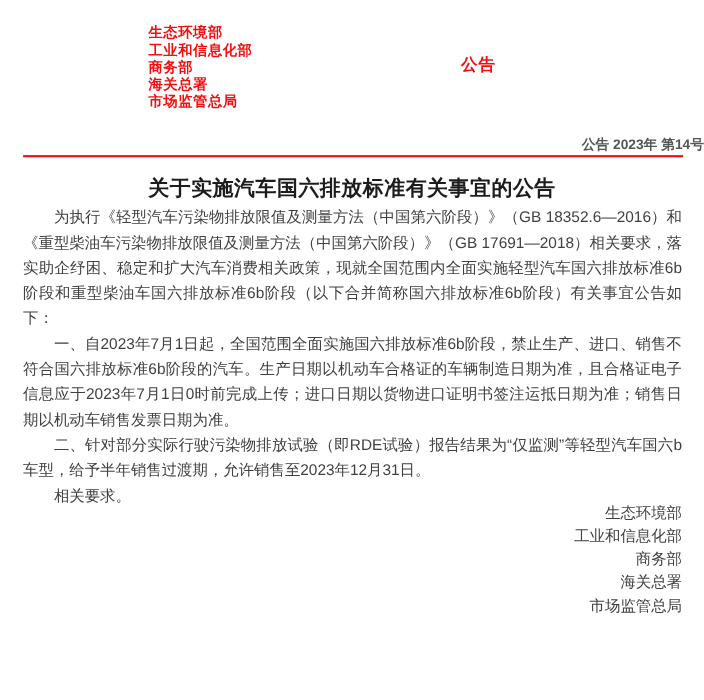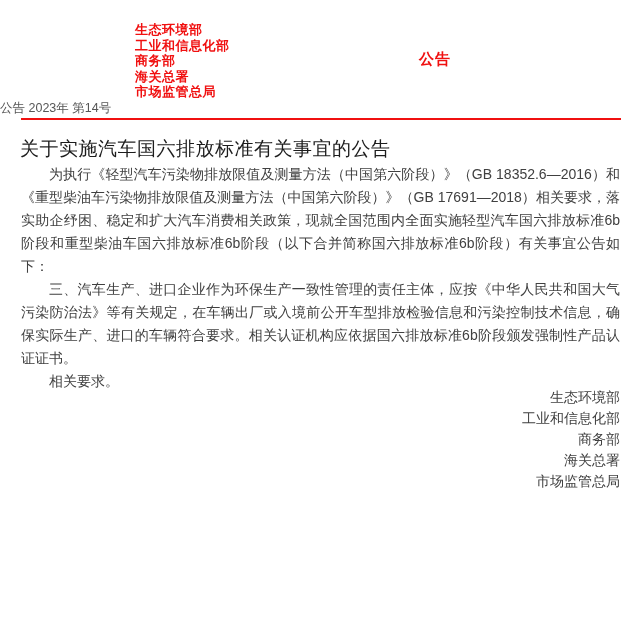--- a/index.html
+++ b/index.html
@@ -19,29 +19,29 @@
   .departments{margin-left:135px;}
   .departments div{
     color:var(--red);font-weight:bold;font-size:13px;line-height:15.5px;
     letter-spacing:.5px;
   }
   .doc-type{
     position:absolute;left:419px;top:50px;
     color:var(--red);font-weight:bold;font-size:15px;letter-spacing:1px;
   }
   .doc-number{
-    margin-top:0;text-align:left;color:var(--muted);
-    font-size:12.5px;line-height:16px;
+    margin-top:23px;text-align:right;color:var(--muted);
+    font-size:12.5px;line-height:16px;font-weight:bold;
   }
   .red-line{
     margin:2px 19px 0 21px;height:2px;border:none;background:var(--red);
   }
   .title{
-    margin:15px 20px 0 20px;color:var(--title-color);
-    font-size:19px;font-weight:normal;line-height:27px;letter-spacing:.5px;
+    margin:15px 20px 0 20px;text-align:center;color:var(--title-color);
+    font-size:19px;font-weight:bold;line-height:27px;letter-spacing:.5px;
   }
   .body-text{
     margin:1px 20px 0 21px;color:var(--body-text);
     font-size:14px;line-height:23px;text-align:justify;
   }
   .body-text p{margin:0;text-indent:2em;}
   .signature{
     margin:-6px 20px 0 0;text-align:right;color:var(--body-text);
     font-size:14px;line-height:21px;
   }
@@ -63,21 +63,22 @@
   </div>
 
   <div class="doc-number">公告 2023年 第14号</div>
 
   <hr class="red-line">
 
   <h1 class="title">关于实施汽车国六排放标准有关事宜的公告</h1>
 
   <div class="body-text">
     <p>为执行《轻型汽车污染物排放限值及测量方法（中国第六阶段）》（GB 18352.6—2016）和《重型柴油车污染物排放限值及测量方法（中国第六阶段）》（GB 17691—2018）相关要求，落实助企纾困、稳定和扩大汽车消费相关政策，现就全国范围内全面实施轻型汽车国六排放标准6b阶段和重型柴油车国六排放标准6b阶段（以下合并简称国六排放标准6b阶段）有关事宜公告如下：</p>
-    <p>三、汽车生产、进口企业作为环保生产一致性管理的责任主体，应按《中华人民共和国大气污染防治法》等有关规定，在车辆出厂或入境前公开车型排放检验信息和污染控制技术信息，确保实际生产、进口的车辆符合要求。相关认证机构应依据国六排放标准6b阶段颁发强制性产品认证证书。</p>
+    <p>一、自2023年7月1日起，全国范围全面实施国六排放标准6b阶段，禁止生产、进口、销售不符合国六排放标准6b阶段的汽车。生产日期以机动车合格证的车辆制造日期为准，且合格证电子信息应于2023年7月1日0时前完成上传；进口日期以货物进口证明书签注运抵日期为准；销售日期以机动车销售发票日期为准。</p>
+    <p>二、针对部分实际行驶污染物排放试验（即RDE试验）报告结果为“仅监测”等轻型汽车国六b车型，给予半年销售过渡期，允许销售至2023年12月31日。</p>
     <p>相关要求。</p>
   </div>
 
   <div class="signature">
     <div>生态环境部</div>
     <div>工业和信息化部</div>
     <div>商务部</div>
     <div>海关总署</div>
     <div>市场监管总局</div>
 

